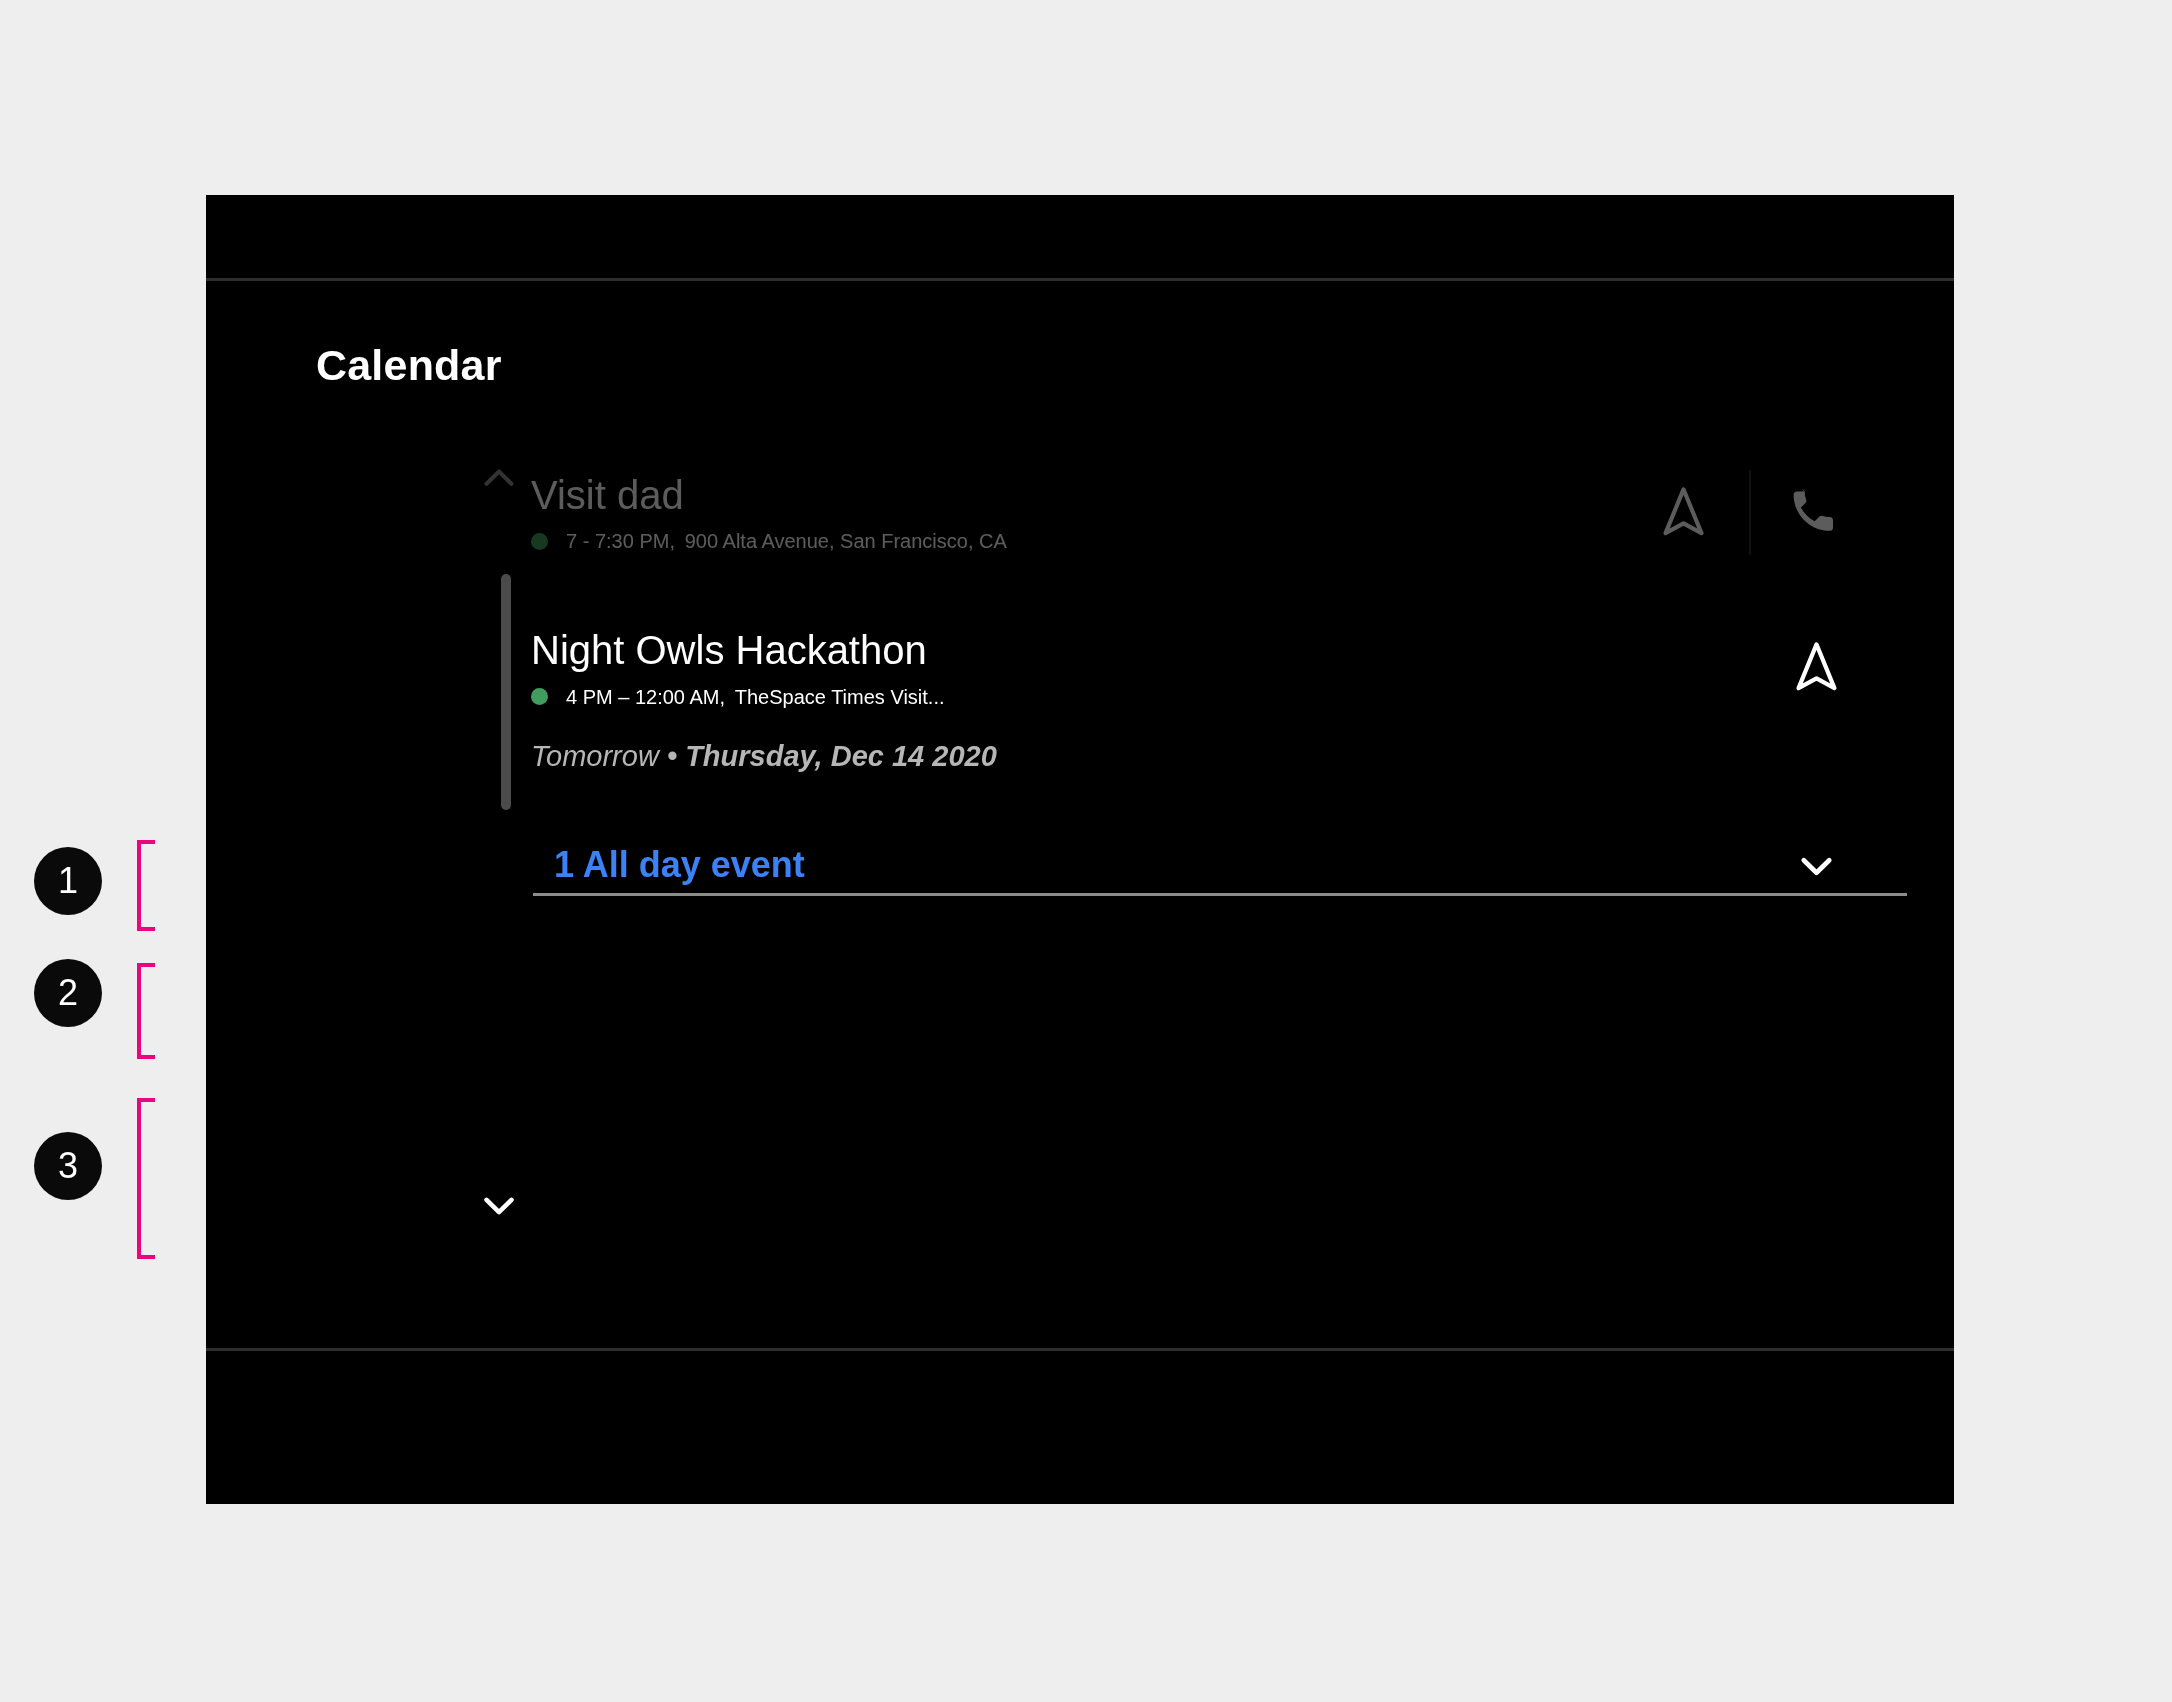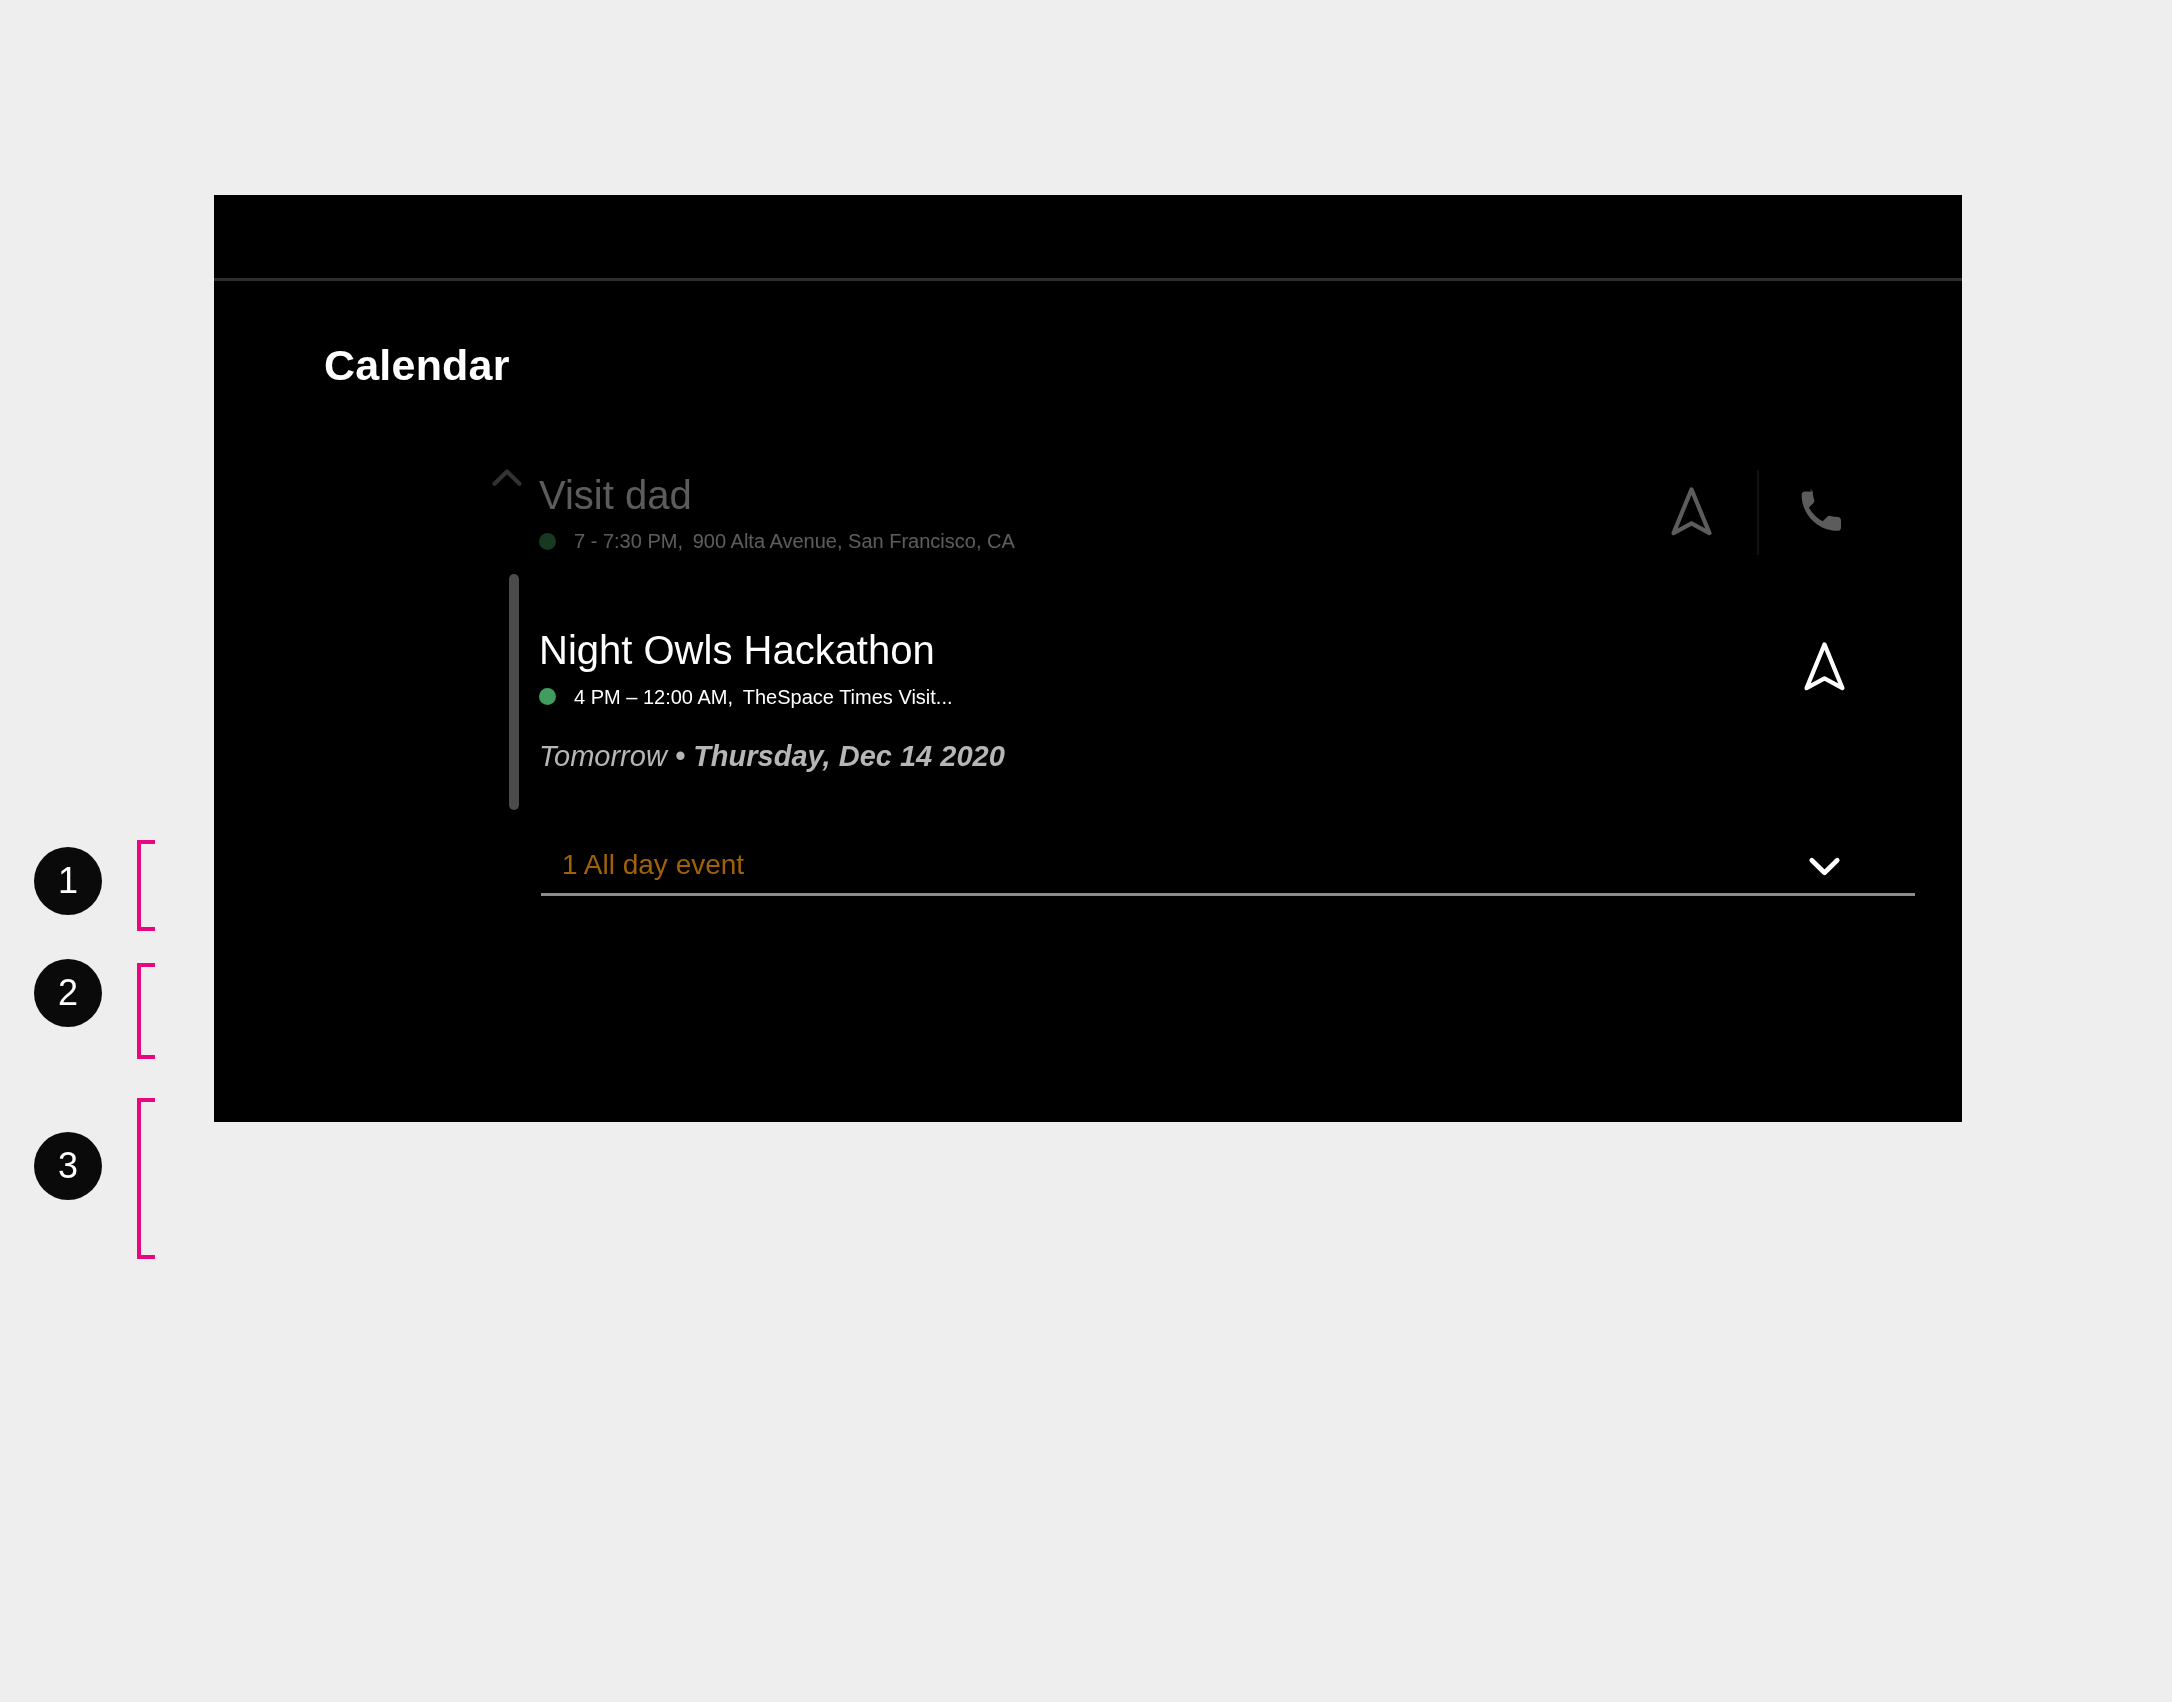--- a/index.html
+++ b/index.html
@@ -39,24 +39,24 @@
     position: absolute;
     border-left: 4.1px solid #e8077f;
     border-top: 4.1px solid #e8077f;
     border-bottom: 4.1px solid #e8077f;
     box-sizing: border-box;
   }
 
   
   #screen {
     position: absolute;
-    left: 214px;
+    left: 206px;
     top: 195px;
     width: 1748px;
-    height: 927px;
+    height: 1309px;
     background: #000000;
     overflow: hidden;
   }
   .hairline {
     position: absolute;
     left: 0;
     width: 100%;
     height: 3.3px;
     background: #2e2e2e;
   }
@@ -194,23 +194,23 @@
 
   
   #allday-row {
     position: absolute;
     left: 23px;
     right: 0;
     display: flex;
     align-items: center;
   }
   #allday-label {
-    font-size: 28px;
-    font-weight: normal;
-    color: #a16207;
+    font-size: 36px;
+    font-weight: bold;
+    color: #3b82f6;
     flex: 1 1 auto;
   }
   #allday-chevron {
     flex: 0 0 auto;
     width: 78px;
     height: 78px;
     display: flex;
     align-items: center;
     justify-content: center;
     margin-right: 99px;

